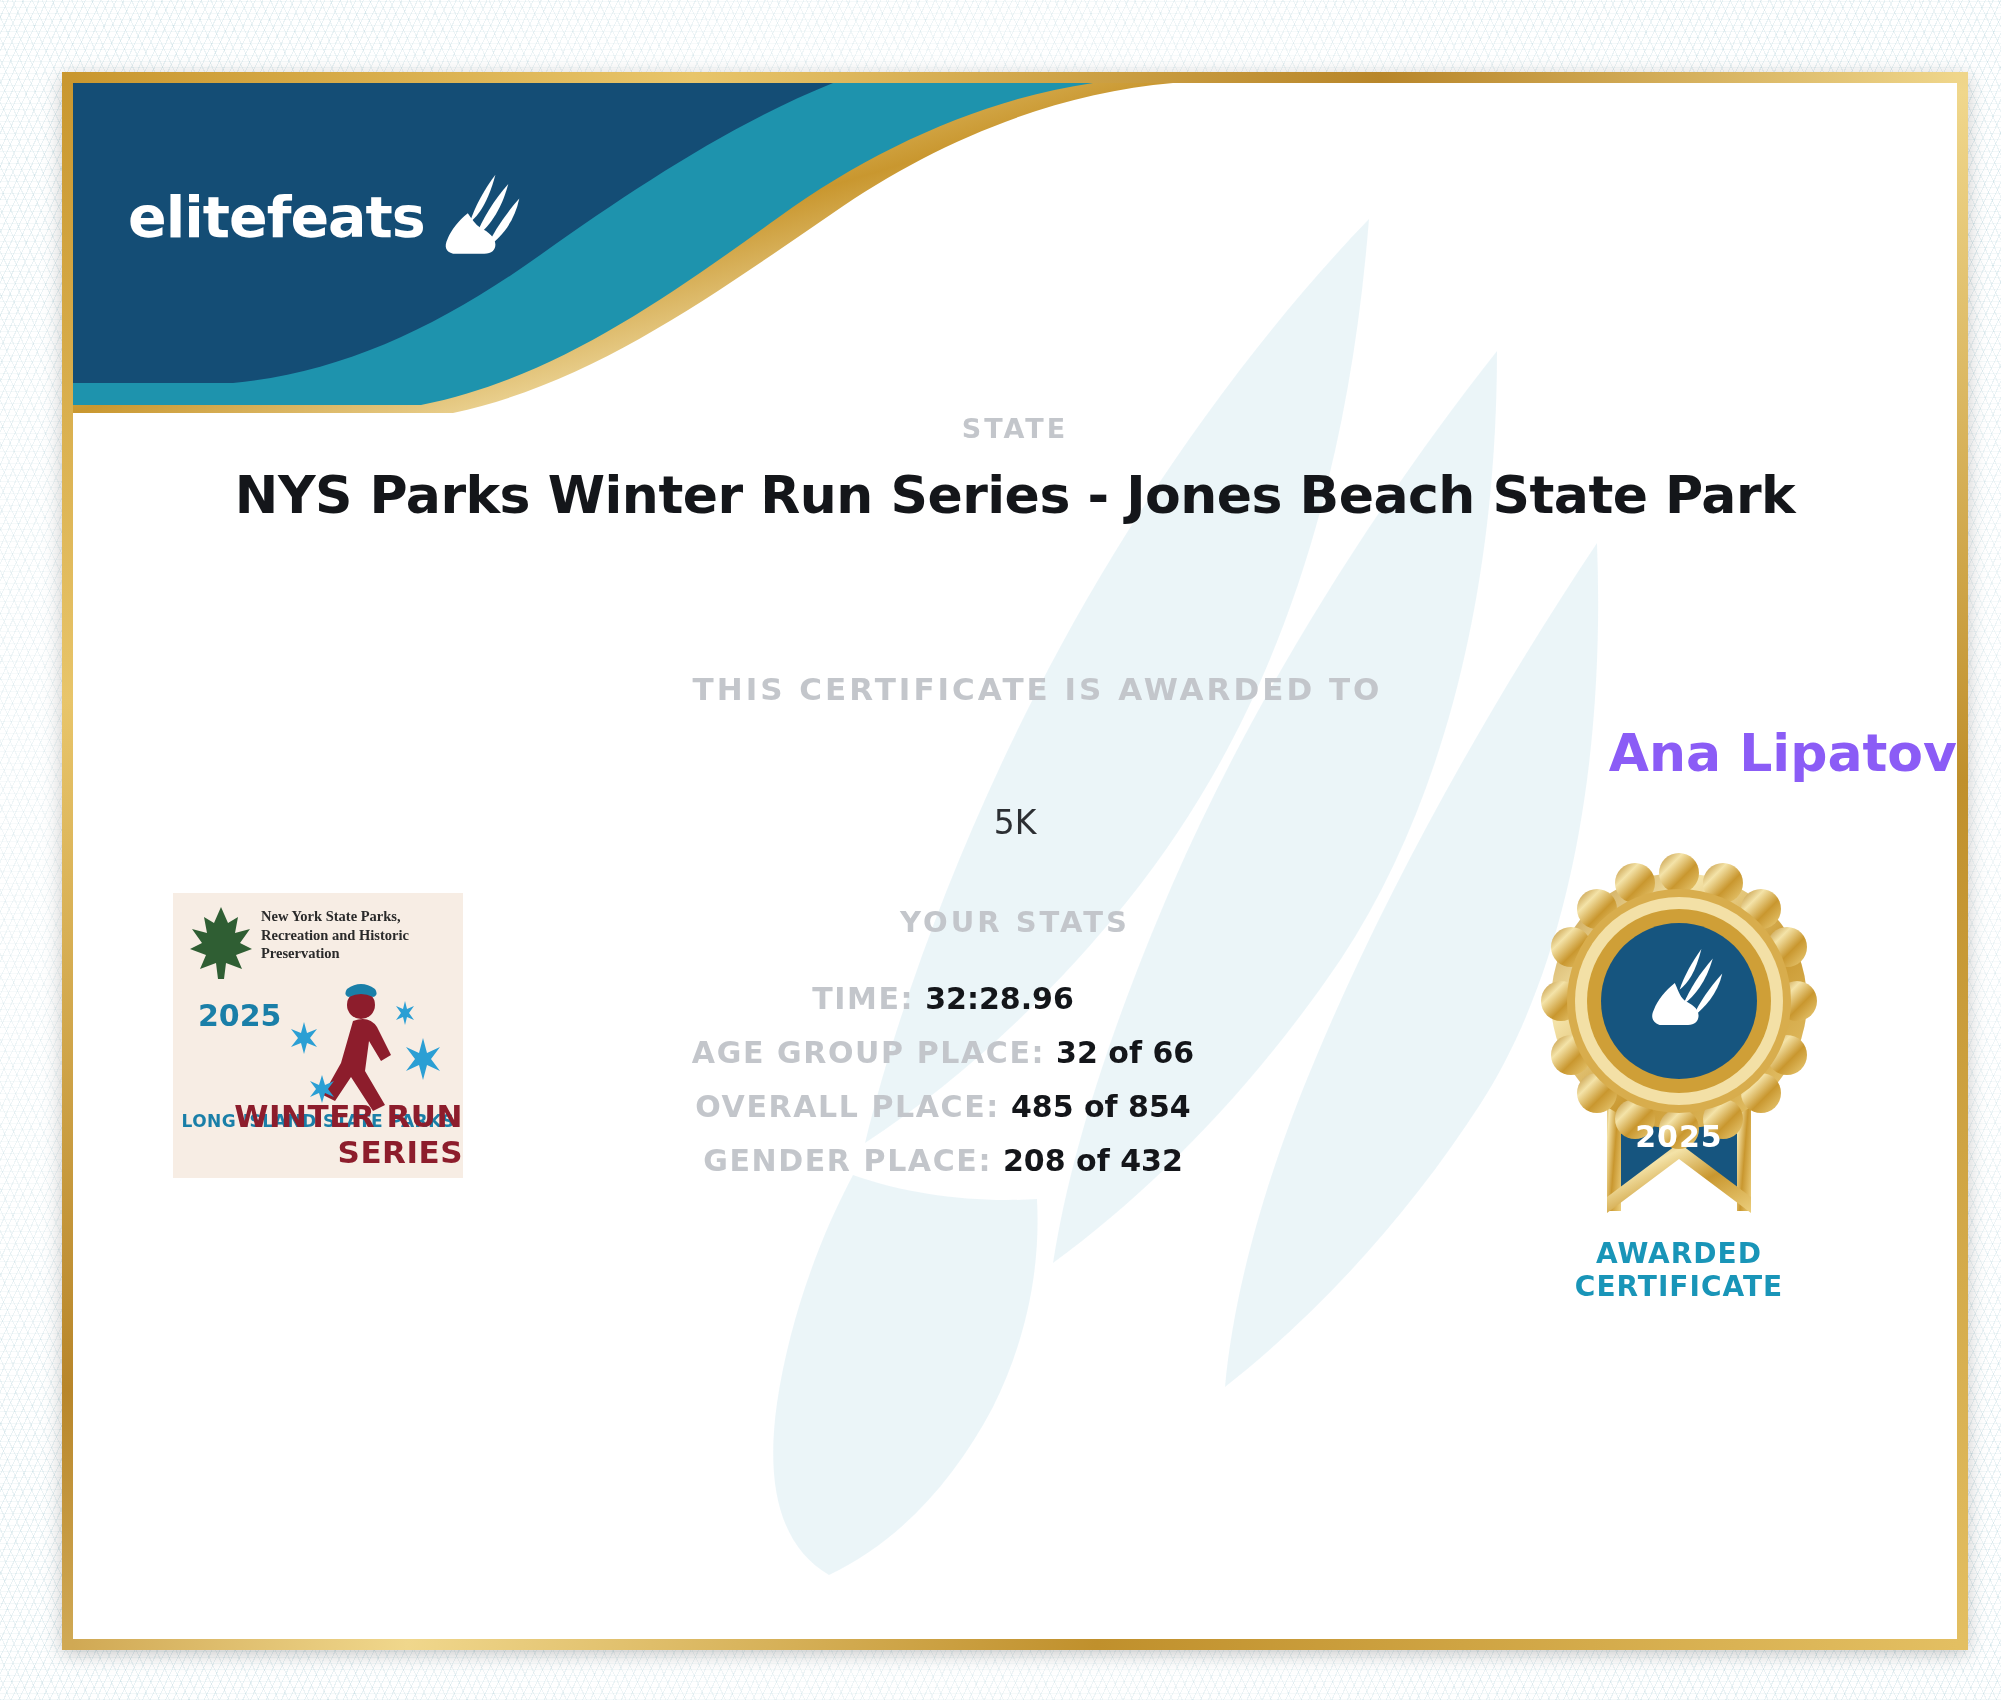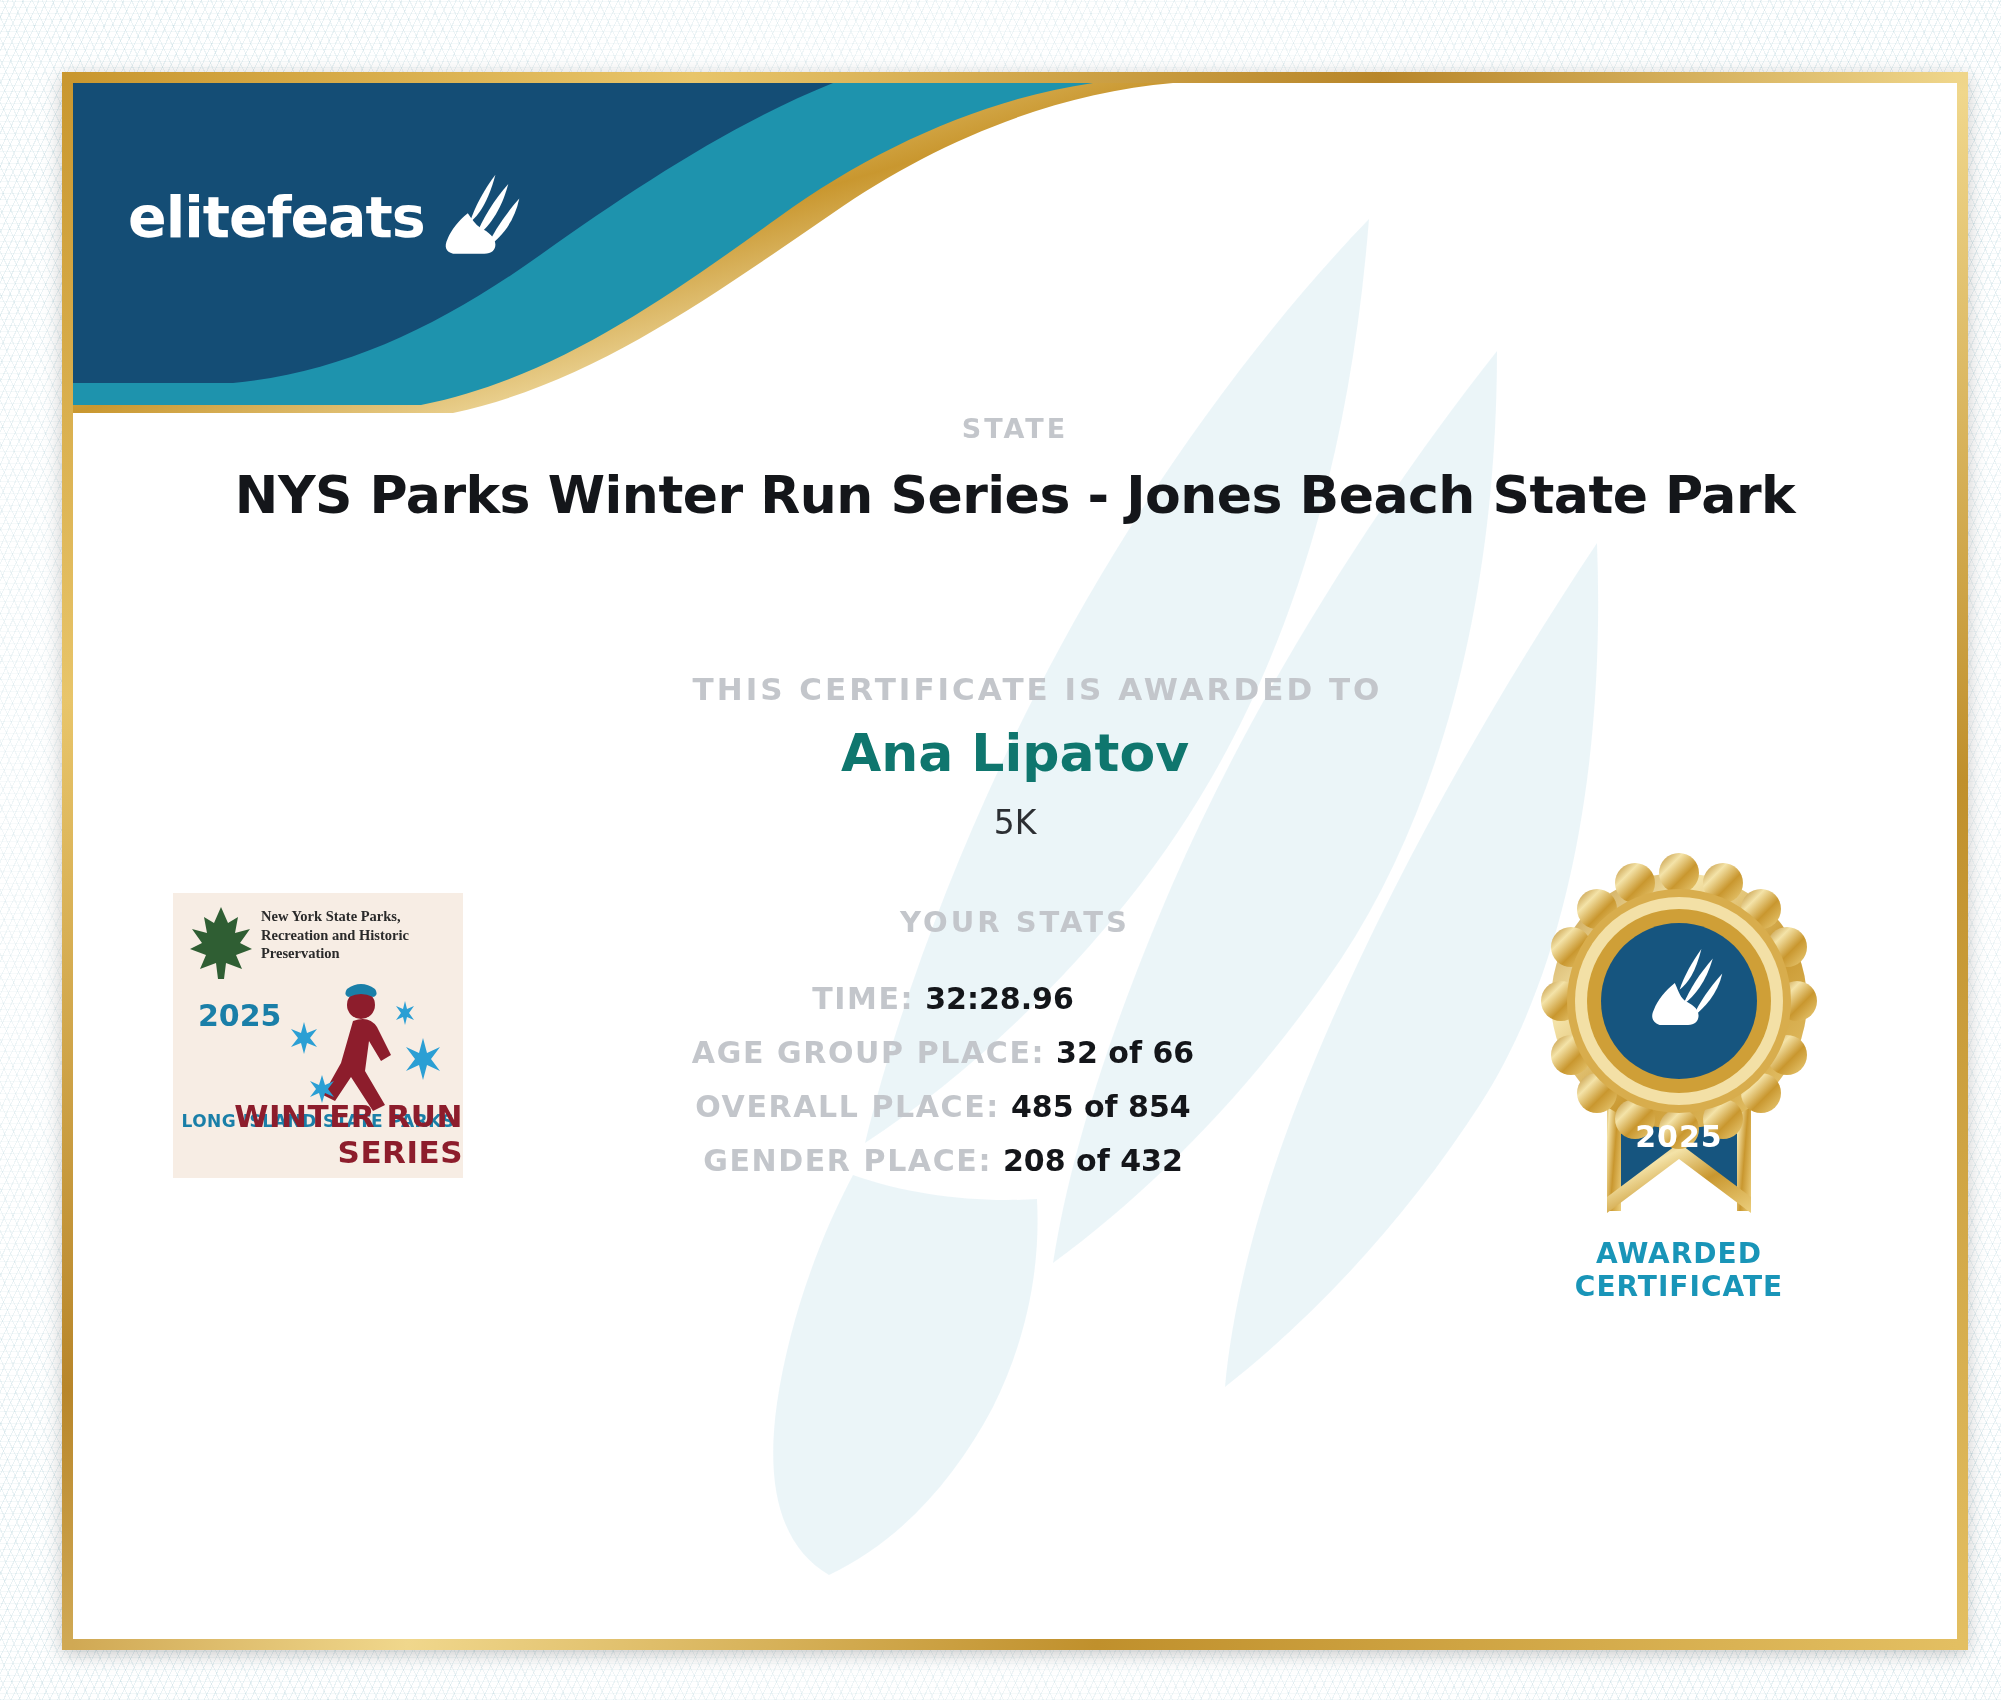--- a/index.html
+++ b/index.html
@@ -126,24 +126,24 @@
     left: 0;
     right: 0;
     font-size: 31px;
     margin-left: 45px;
   }
   .recipient-name {
     position: absolute;
     top: 640px;
     left: 0;
     right: 0;
-    text-align: center;
+    text-align: right;
     font-size: 52px;
     font-weight: bold;
-    color: #0f766e;
+    color: #8b5cf6;
     font-family: "DejaVu Sans", sans-serif;
   }
   .distance {
     position: absolute;
     top: 720px;
     left: 0;
     right: 0;
     text-align: center;
     font-size: 33px;
     color: #2c2f33;

